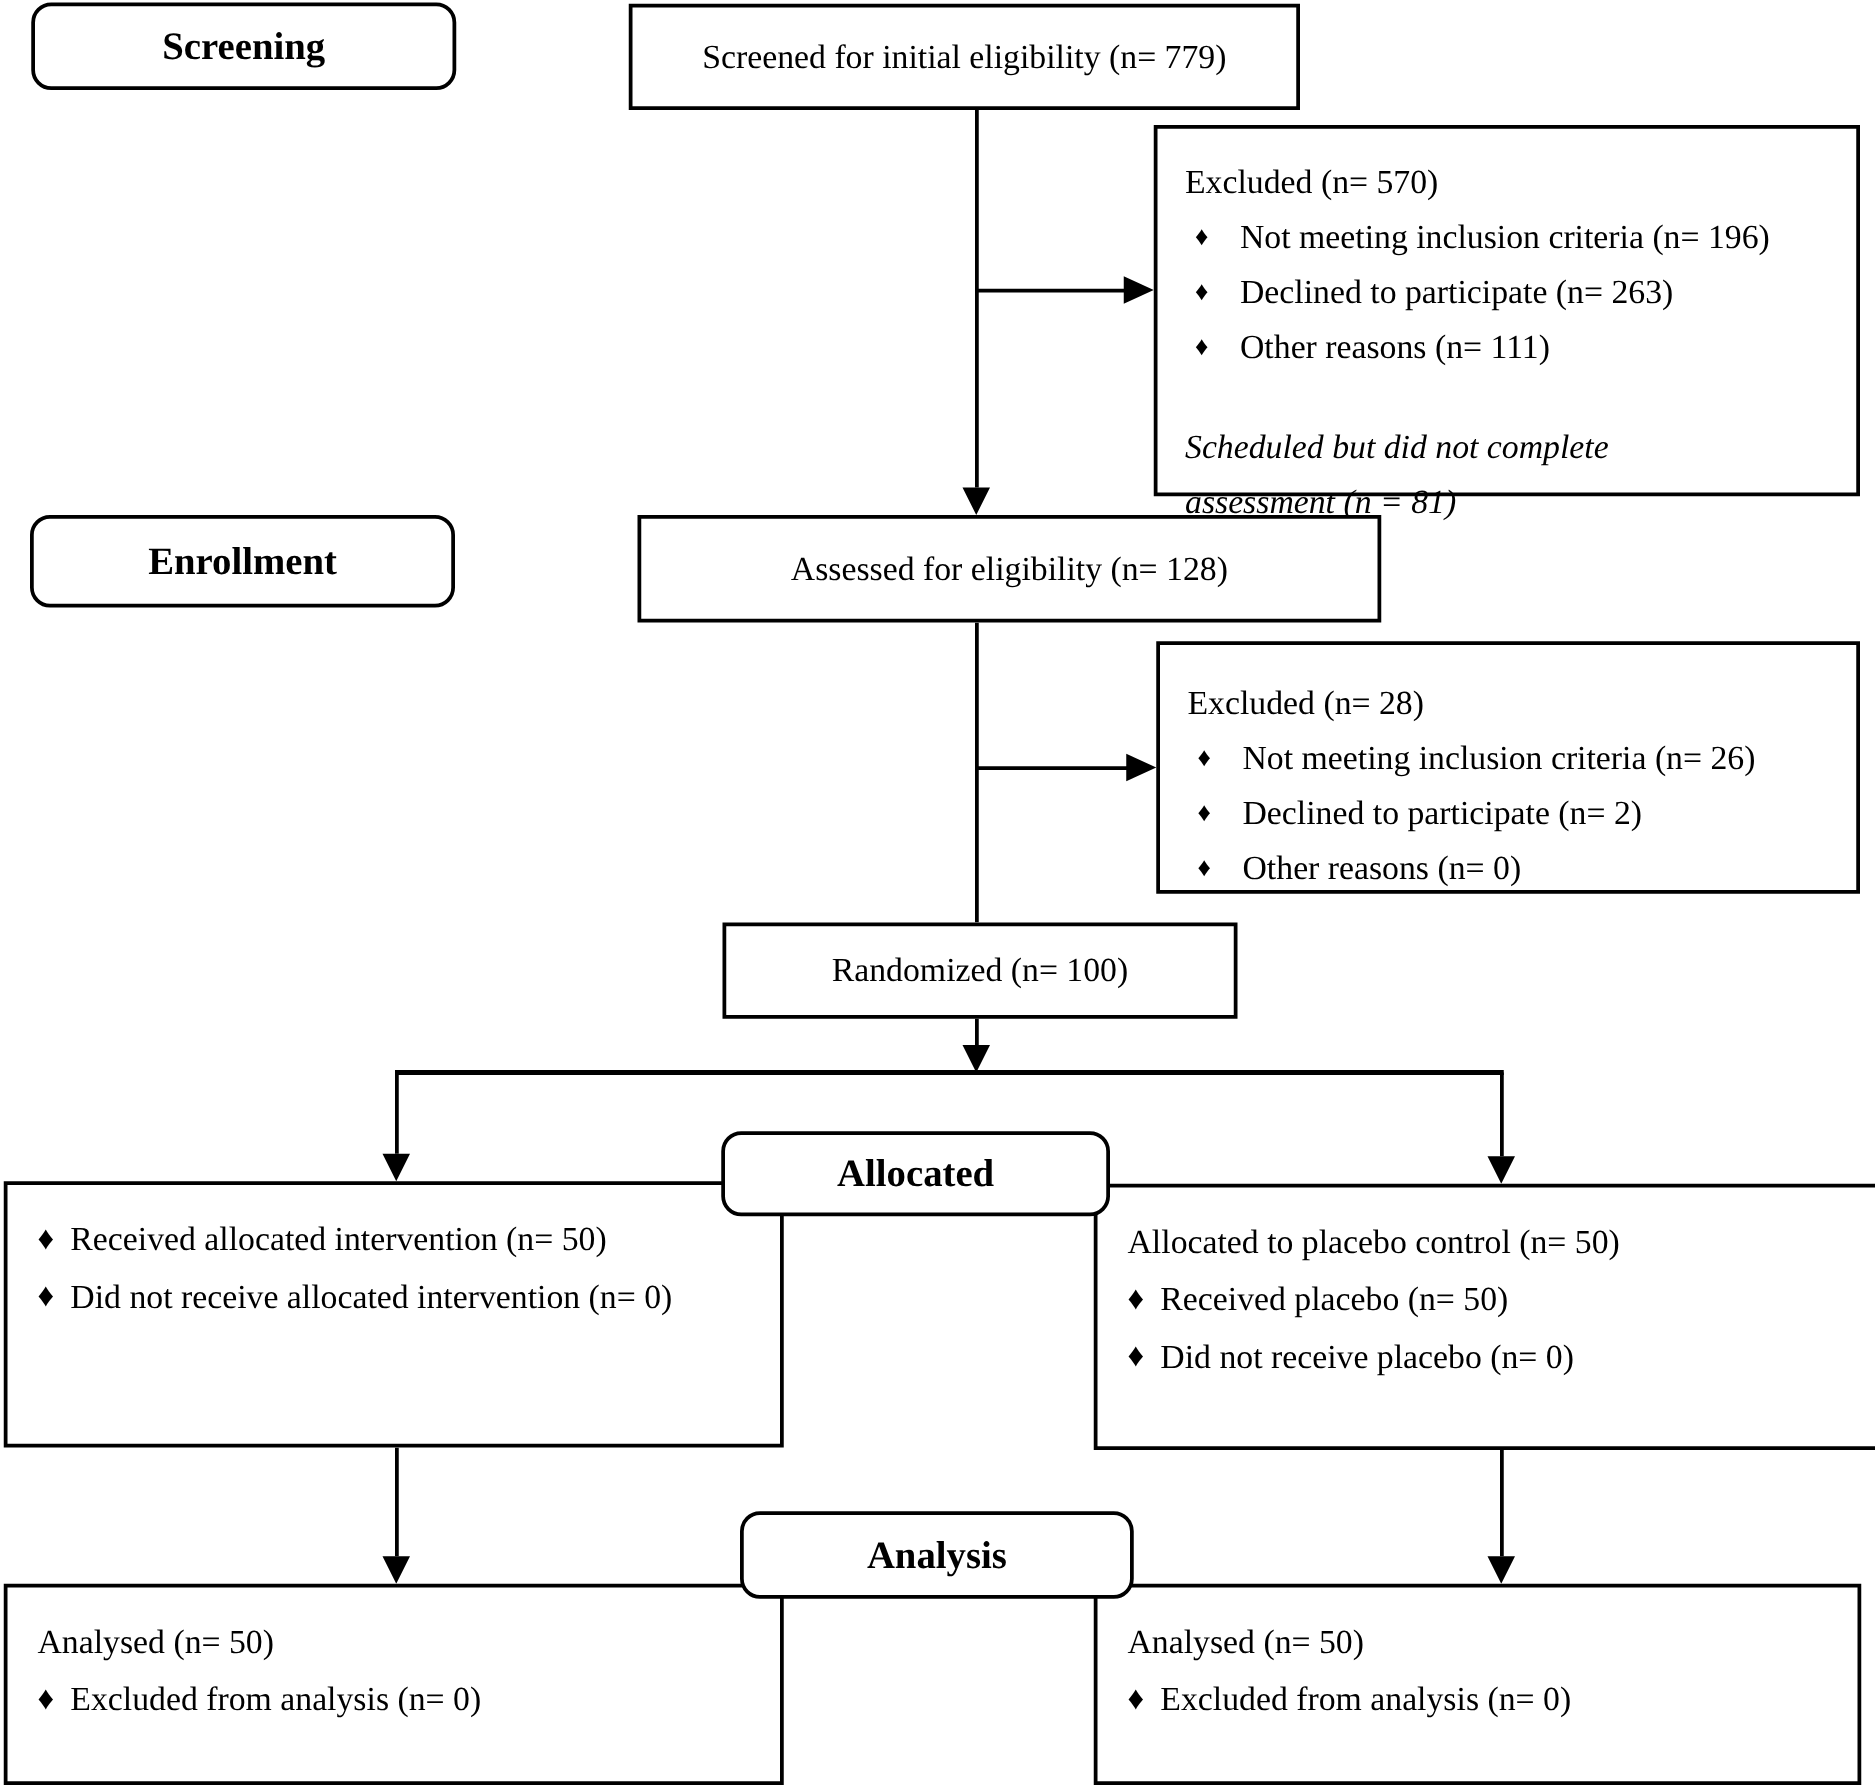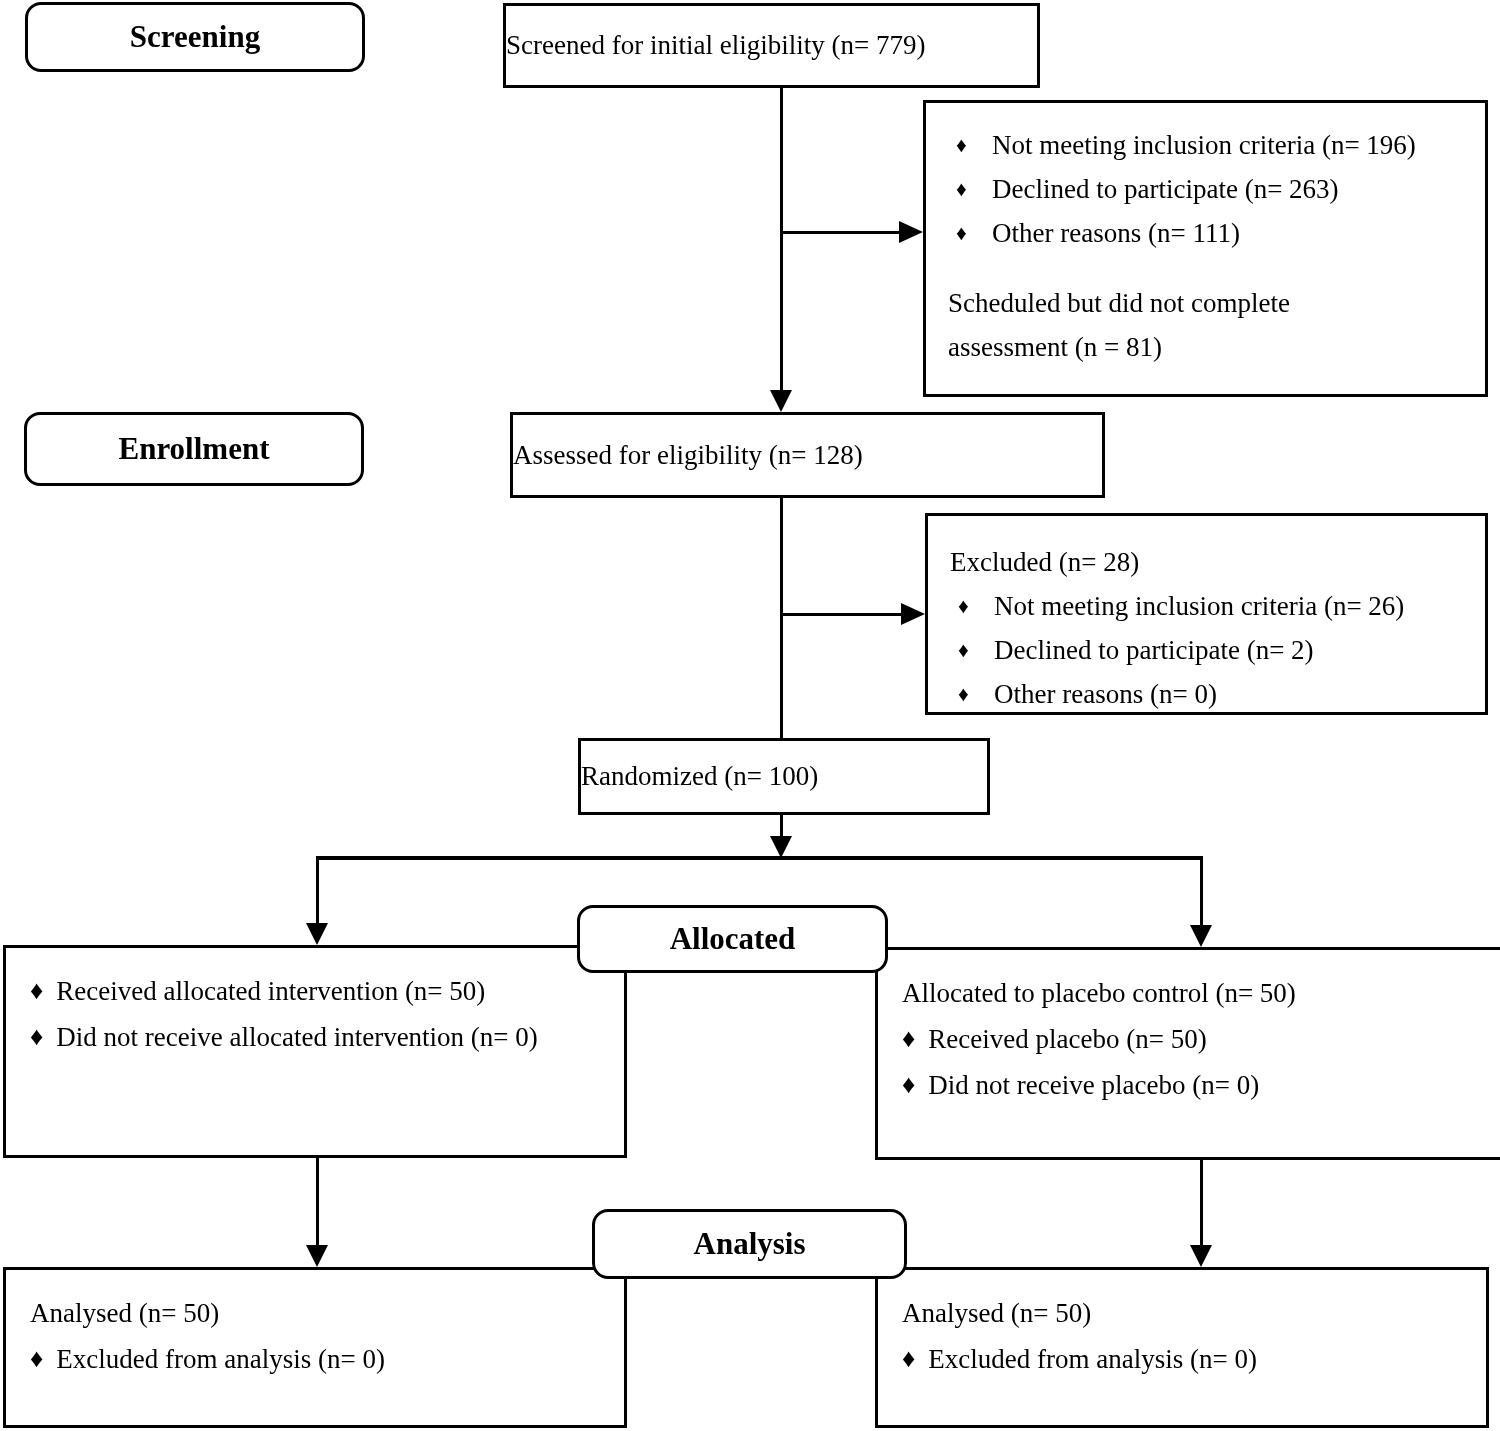--- a/index.html
+++ b/index.html
@@ -16,20 +16,21 @@
   }
   .box {
     position: absolute;
     box-sizing: border-box;
     border: 3px solid #000000;
     background: #ffffff;
   }
   .center-box {
     display: flex;
     align-items: center;
+    justify-content: center;
     text-align: center;
   }
   .phase-box {
     border-radius: 16px;
     display: flex;
     align-items: center;
     justify-content: center;
     font-weight: bold;
     font-size: 31px;
     z-index: 5;
@@ -41,21 +42,21 @@
   .indented li .diamond {
     font-size: 21px;
     margin-left: 8px;
     width: 36px;
     flex: none;
   }
   .flush { padding-left: 24px; }
   .flush .box-title { line-height: 46px; }
   .flush .bullet-list li { line-height: 46px; }
   .flush .diamond { font-size: 26px; margin-right: 13px; flex: none; }
-  .note { line-height: 44px; margin-top: 26px; max-width: 440px; }
+  .note { line-height: 44px; margin-top: 36px; max-width: 440px; font-style: italic; }
   .vline { position: absolute; width: 3px; background: #000000; }
   .hline { position: absolute; height: 3px; background: #000000; }
   .hline-thick { position: absolute; height: 4px; background: #000000; }
   .arrow-down {
     position: absolute; width: 0; height: 0;
     border-left: 11px solid transparent;
     border-right: 11px solid transparent;
     border-top: 22px solid #000000;
   }
   .arrow-right {
@@ -104,20 +105,21 @@
 
   <div class="box phase-box" style="left:577px; top:905px; width:311px; height:68px;">Allocated</div>
 
   <div class="box phase-box" style="left:592px; top:1209px; width:315px; height:70px;">Analysis</div>
 
   <div class="box center-box" style="left:503px; top:3px; width:537px; height:85px;">
     <span>Screened for initial eligibility (n= 779)</span>
   </div>
 
   <div class="box list-box indented" style="left:923px; top:100px; width:565px; height:297px;">
+    <div class="box-title">Excluded (n= 570)</div>
     <ul class="bullet-list">
       <li>
         <span class="diamond">♦</span>
         <span>Not meeting inclusion criteria (n= 196)</span>
       </li>
       <li>
         <span class="diamond">♦</span>
         <span>Declined to participate (n= 263)</span>
       </li>
       <li>

